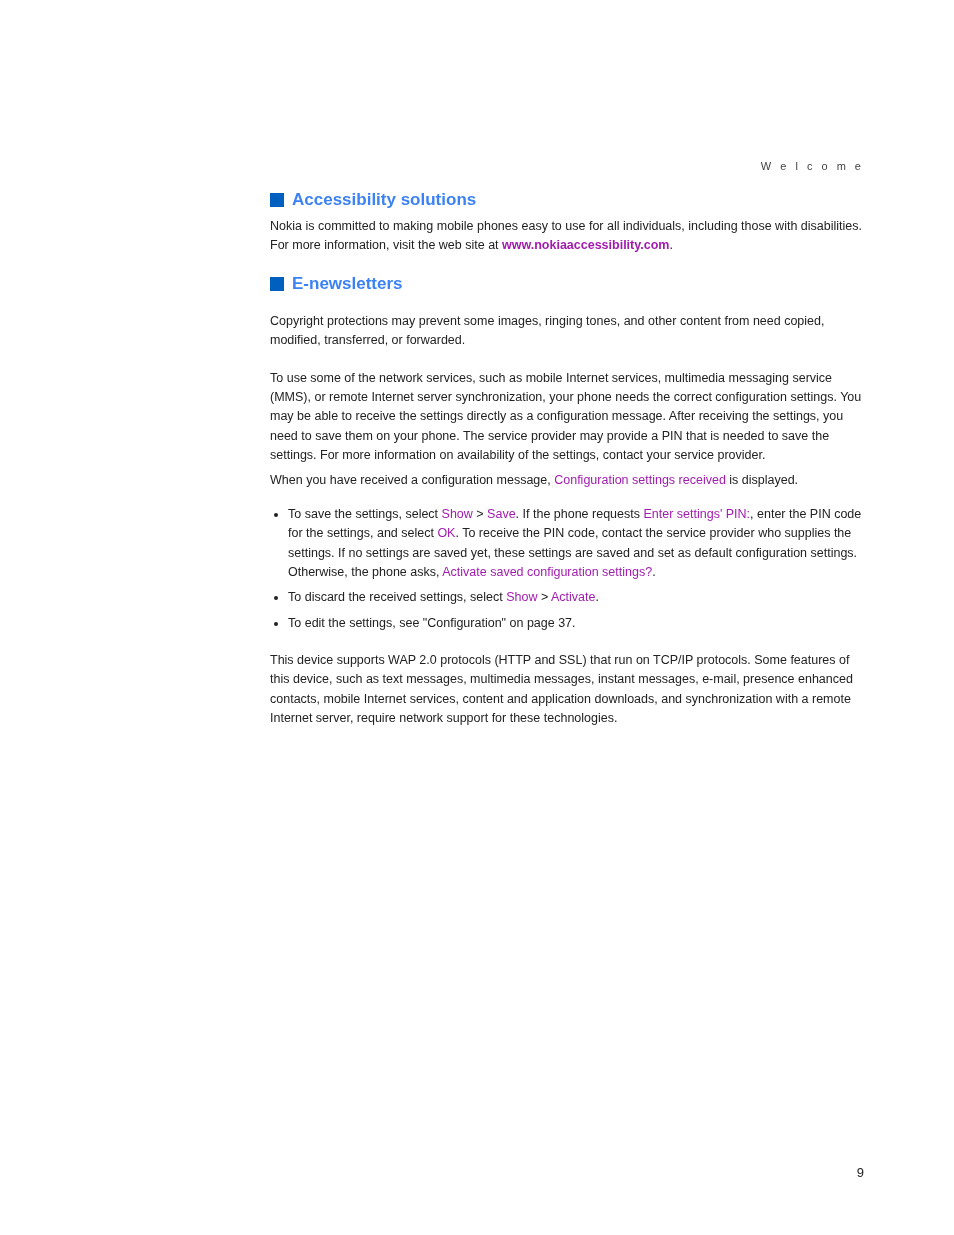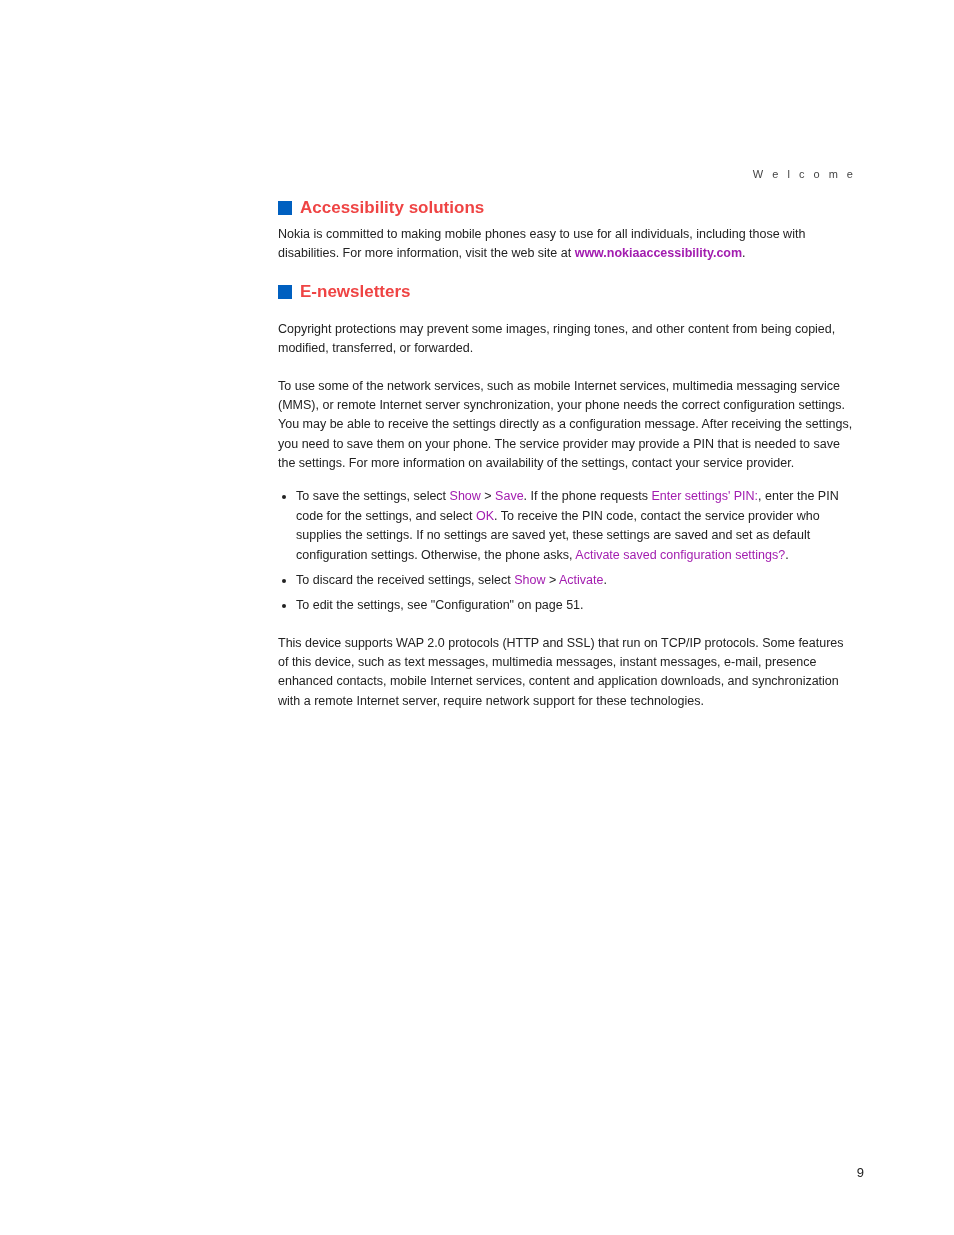--- a/index.html
+++ b/index.html
@@ -8,21 +8,21 @@
       font-family: Arial, Helvetica, sans-serif;
       font-size: 13px;
       color: #222;
       width: 954px;
       min-height: 1235px;
     }
     .page {
       width: 954px;
       min-height: 1235px;
       position: relative;
-      padding: 8px;
+      padding: 0;
     }
     .content-area {
       margin: 0 auto;
       padding: 160px 90px 80px 270px;
       max-width: 954px;
     }
     .page-label {
       text-align: right;
       font-size: 11px;
       letter-spacing: 3px;
@@ -42,21 +42,21 @@
       display: inline-block;
       width: 14px;
       height: 14px;
       background: #0060c0;
       margin-right: 8px;
       flex-shrink: 0;
     }
     .section-title {
       font-size: 17px;
       font-weight: bold;
-      color: #ef4444;
+      color: #3b82f6;
       font-family: Arial, sans-serif;
     }
     .section-body {
       font-size: 12.5px;
       line-height: 1.55;
       color: #222;
     }
     .section-body a, .link-blue {
       color: #a21caf;
       text-decoration: none;
@@ -102,36 +102,37 @@
 
     <div class="section">
       <div class="section-heading">
         <span class="section-heading-icon"></span>
         <span class="section-title">E-newsletters</span>
       </div>
     </div>
 
     <div class="section">
       <div class="section-body">
-        Copyright protections may prevent some images, ringing tones, and other content from being copied, modified, transferred, or forwarded.
+        Copyright protections may prevent some images, ringing tones, and other content from need copied, modified, transferred, or forwarded.
       </div>
     </div>
 
     <div class="section">
       <div class="section-body">
         <p style="margin-bottom:6px;">To use some of the network services, such as mobile Internet services, multimedia messaging service (MMS), or remote Internet server synchronization, your phone needs the correct configuration settings. You may be able to receive the settings directly as a configuration message. After receiving the settings, you need to save them on your phone. The service provider may provide a PIN that is needed to save the settings. For more information on availability of the settings, contact your service provider.</p>
+        <p style="margin-bottom:6px;">When you have received a configuration message, <a href="#" class="link-blue">Configuration settings received</a> is displayed.</p>
         <ul class="bullets">
           <li>
             To save the settings, select <a href="#" class="link-blue">Show</a> &gt; <a href="#" class="link-blue">Save</a>. If the phone requests <a href="#" class="link-blue">Enter settings' PIN:</a>, enter the PIN code for the settings, and select <a href="#" class="link-blue">OK</a>. To receive the PIN code, contact the service provider who supplies the settings. If no settings are saved yet, these settings are saved and set as default configuration settings. Otherwise, the phone asks, <a href="#" class="link-blue">Activate saved configuration settings?</a>.
           </li>
           <li>
             To discard the received settings, select <a href="#" class="link-blue">Show</a> &gt; <a href="#" class="link-blue">Activate</a>.
           </li>
           <li>
-            To edit the settings, see "Configuration" on page 51.
+            To edit the settings, see "Configuration" on page 37.
           </li>
         </ul>
       </div>
     </div>
 
     <div class="section">
       <div class="section-body">
         This device supports WAP 2.0 protocols (HTTP and SSL) that run on TCP/IP protocols. Some features of this device, such as text messages, multimedia messages, instant messages, e-mail, presence enhanced contacts, mobile Internet services, content and application downloads, and synchronization with a remote Internet server, require network support for these technologies.
       </div>
     </div>

